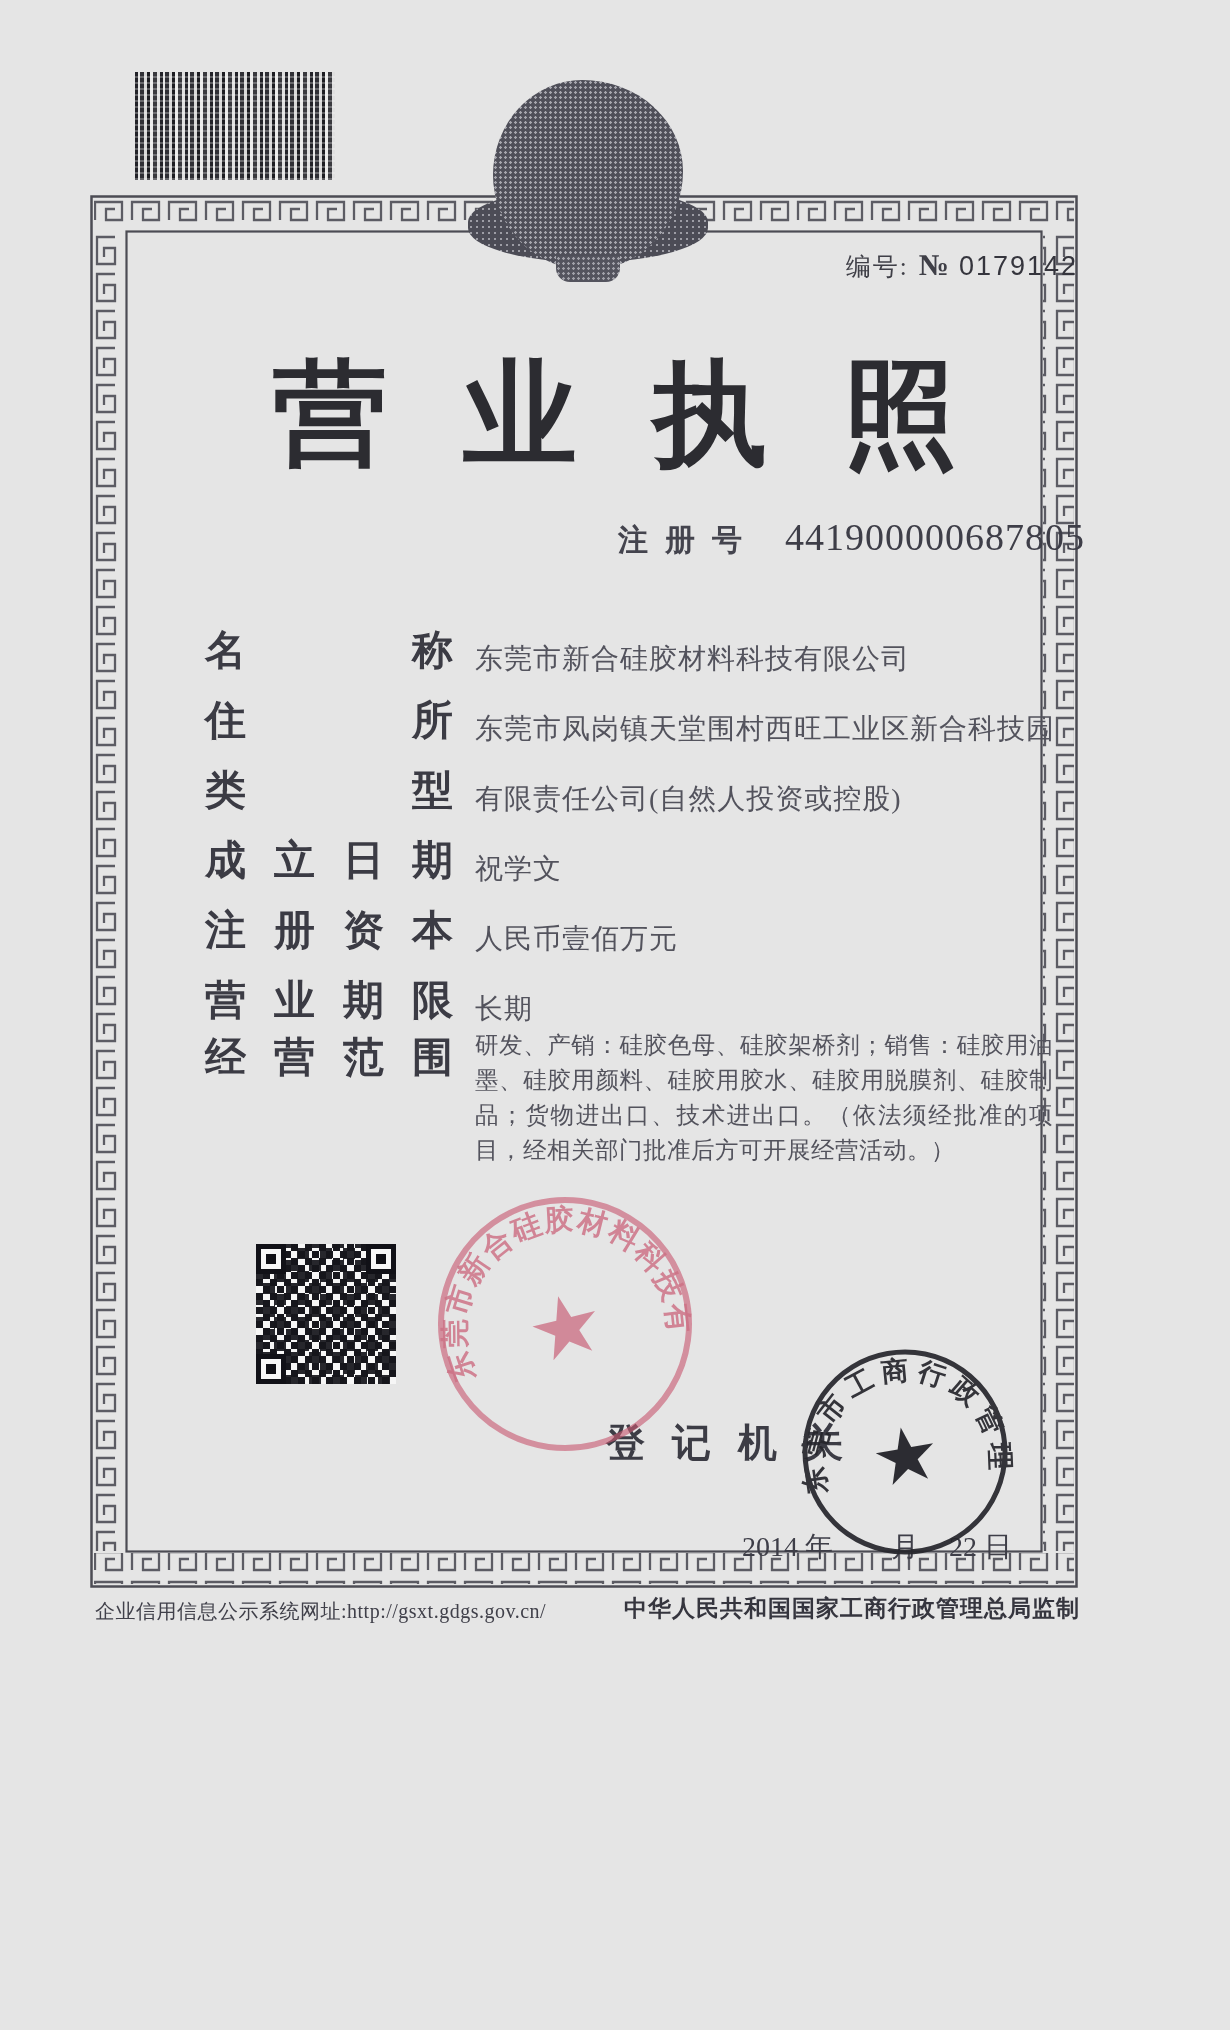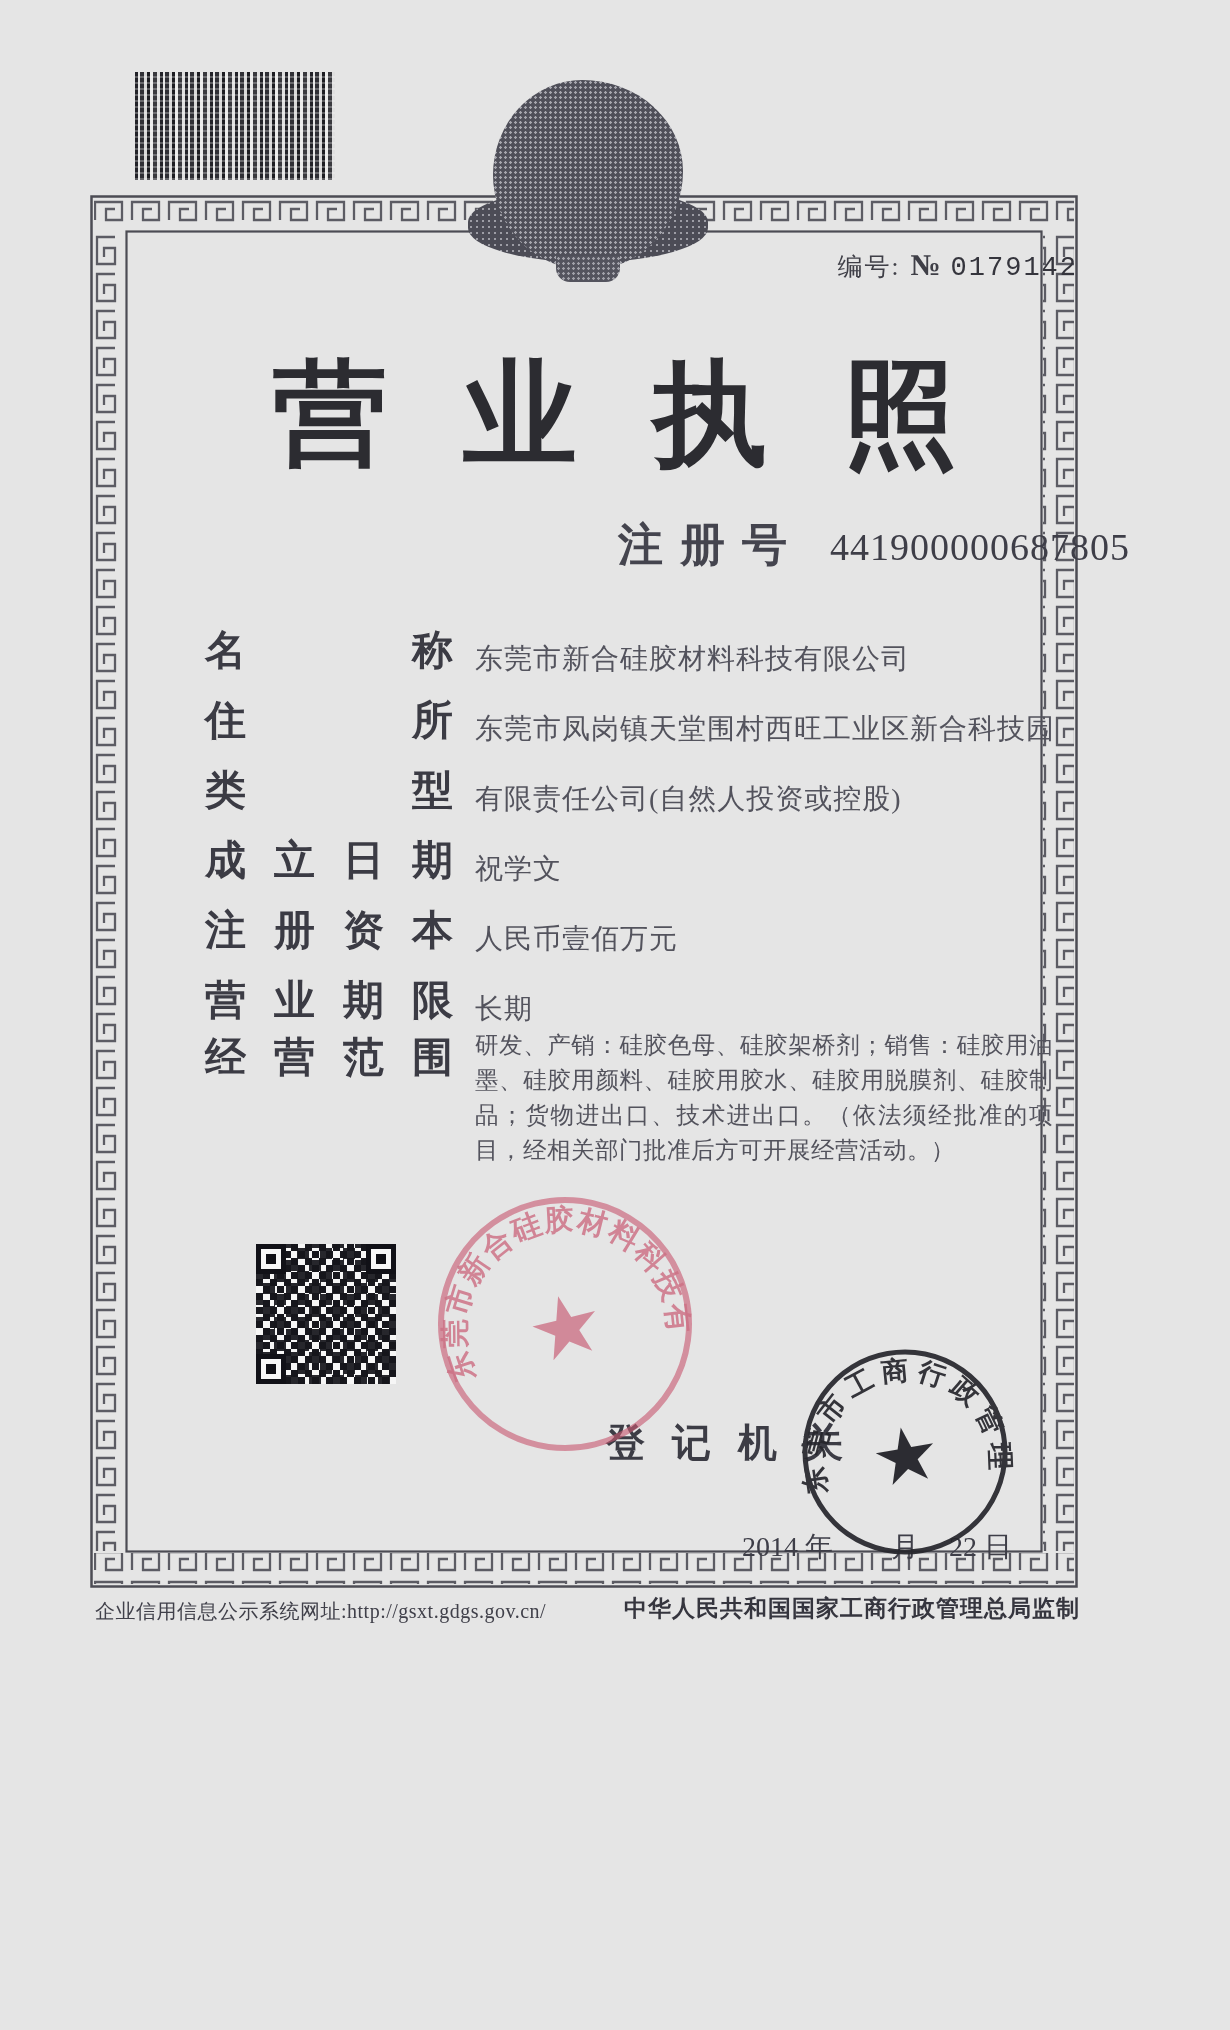--- a/index.html
+++ b/index.html
@@ -41,33 +41,33 @@
     background-size:5px 5px;
   }
 
   
   .frame-svg { position:absolute; left:90px; top:195px; z-index:1; }
 
   
   .serial { position:absolute; right:152px; top:248px; display:flex; align-items:baseline; gap:10px; z-index:5; color:#3f3f47; }
   .serial .lbl { font-size:25px; letter-spacing:2px; }
   .serial .no-mark { font-size:30px; font-weight:700; }
-  .serial .num { font-family:Liberation Mono, monospace; font-size:27px; letter-spacing:2px; color:#35353d; }
+  .serial .num { font-family:Liberation Sans, sans-serif; font-size:27px; letter-spacing:2px; color:#35353d; }
 
   
   .title {
     position:absolute; left:0; top:338px; width:1230px; text-align:center;
     font-family:"Liberation Sans", sans-serif; font-weight:700;
     font-size:114px; letter-spacing:76px; text-indent:76px;
     color:#2c2c31; z-index:5;
   }
 
   
   .regline { position:absolute; left:618px; top:515px; display:flex; align-items:baseline; gap:26px; z-index:5; }
-  .regline .lbl { font-size:45px; letter-spacing:17px; color:#44444e; font-weight:600; }
+  .regline .lbl { font-size:30px; letter-spacing:17px; color:#44444e; font-weight:600; }
   .regline .val { font-size:38px; color:#3e3e48; letter-spacing:1px; }
 
   
   .fields { position:absolute; left:205px; top:608px; width:850px; z-index:5; }
   .frow { display:flex; align-items:flex-end; height:70px; }
   .frow .flabel {
     width:248px; flex:0 0 248px;
     font-size:41px; font-weight:600; color:#3b3b44;
     text-align:justify; text-align-last:justify;
   }

